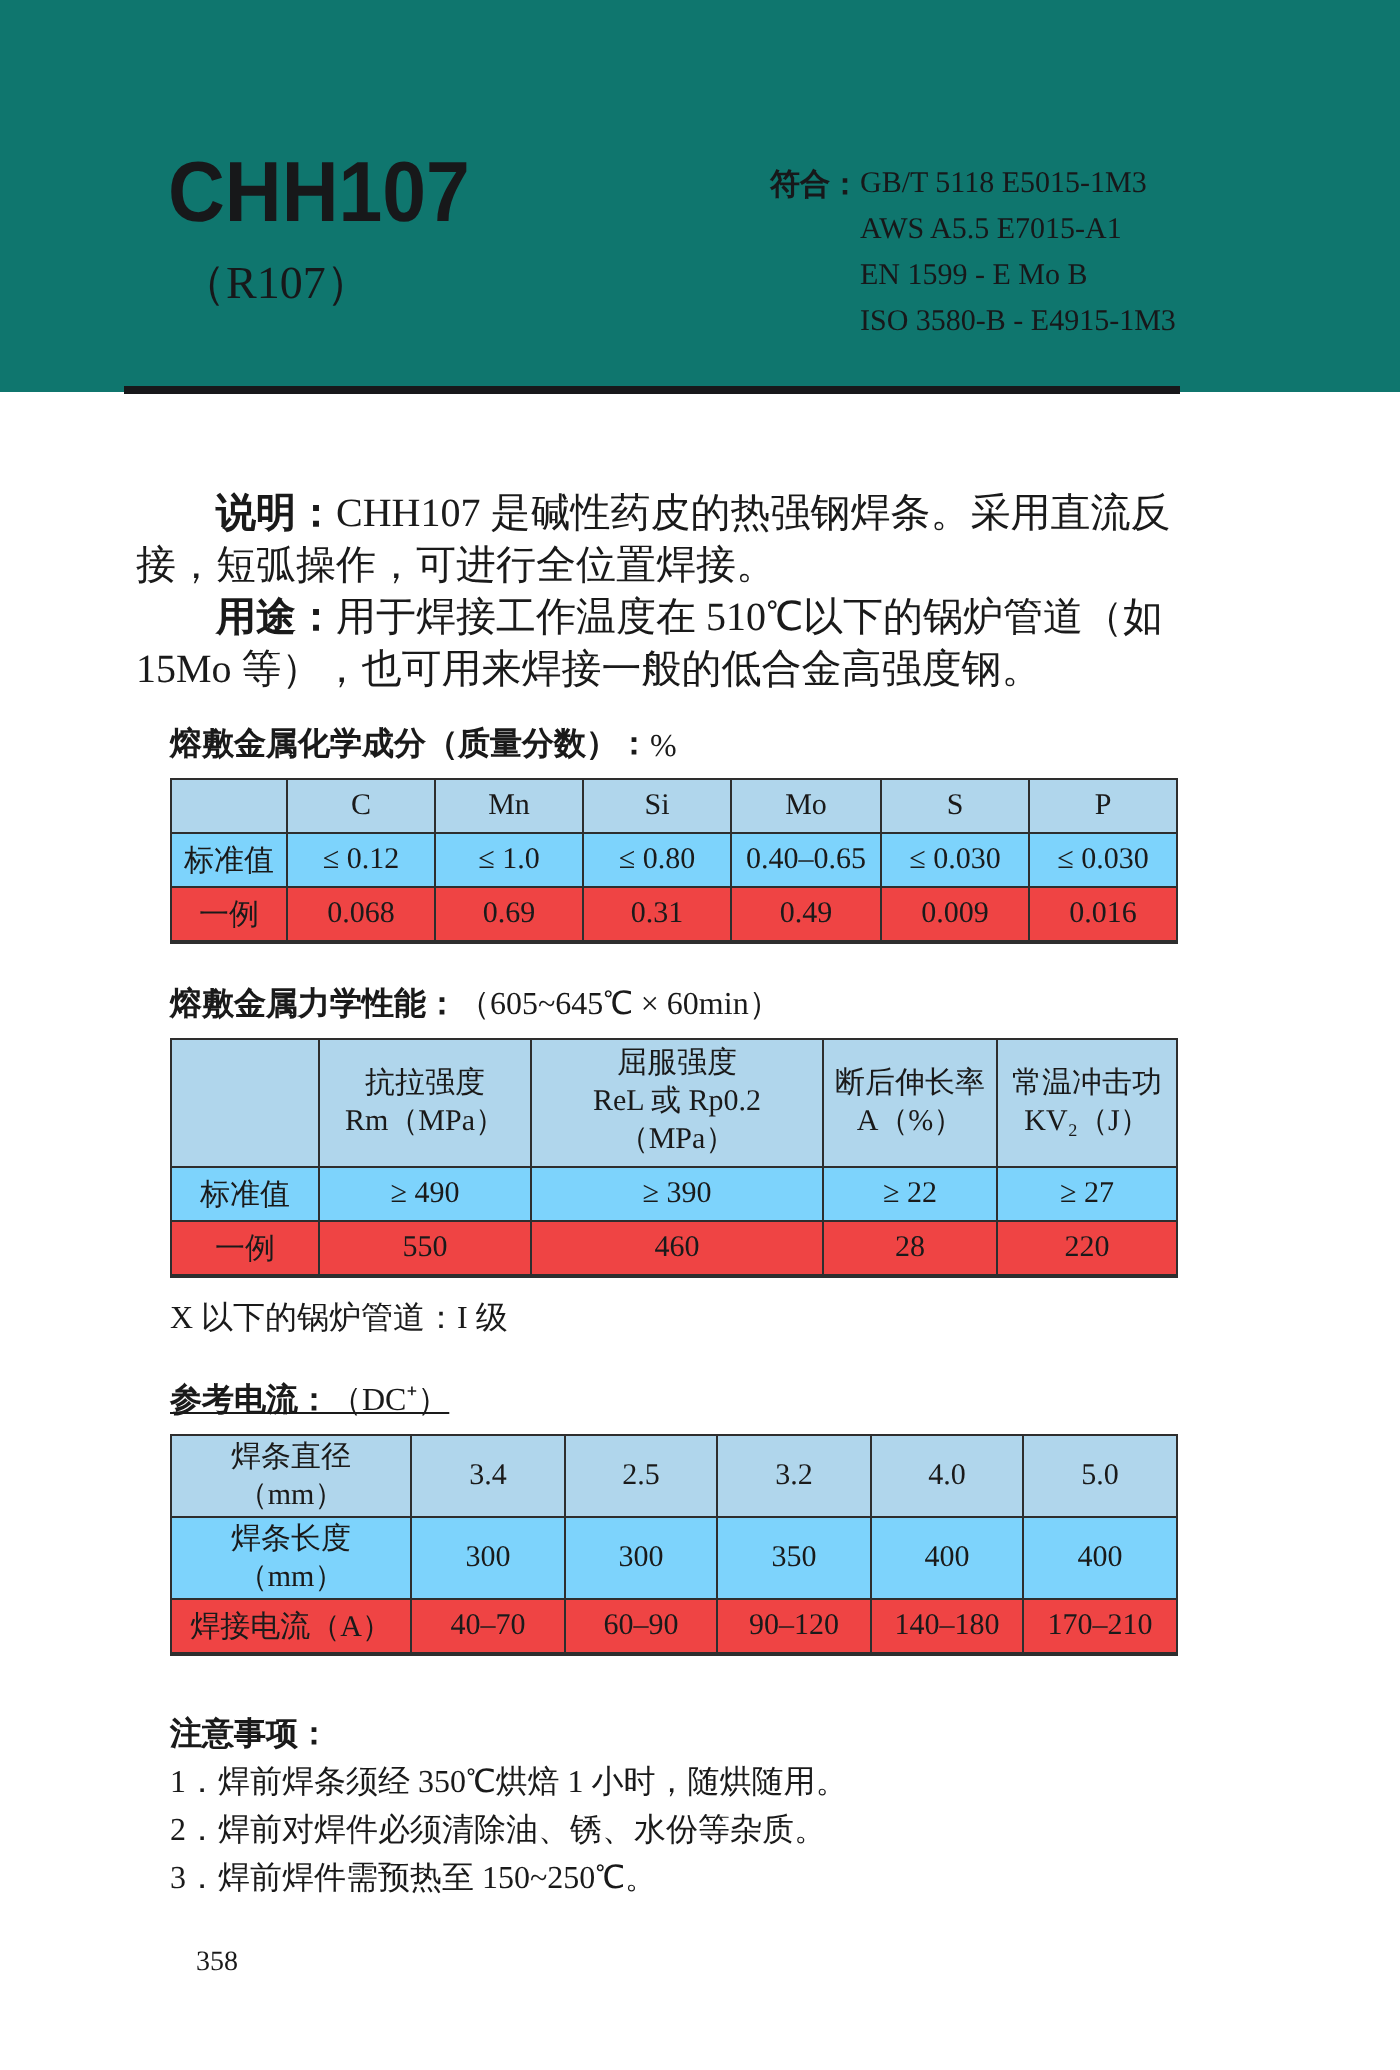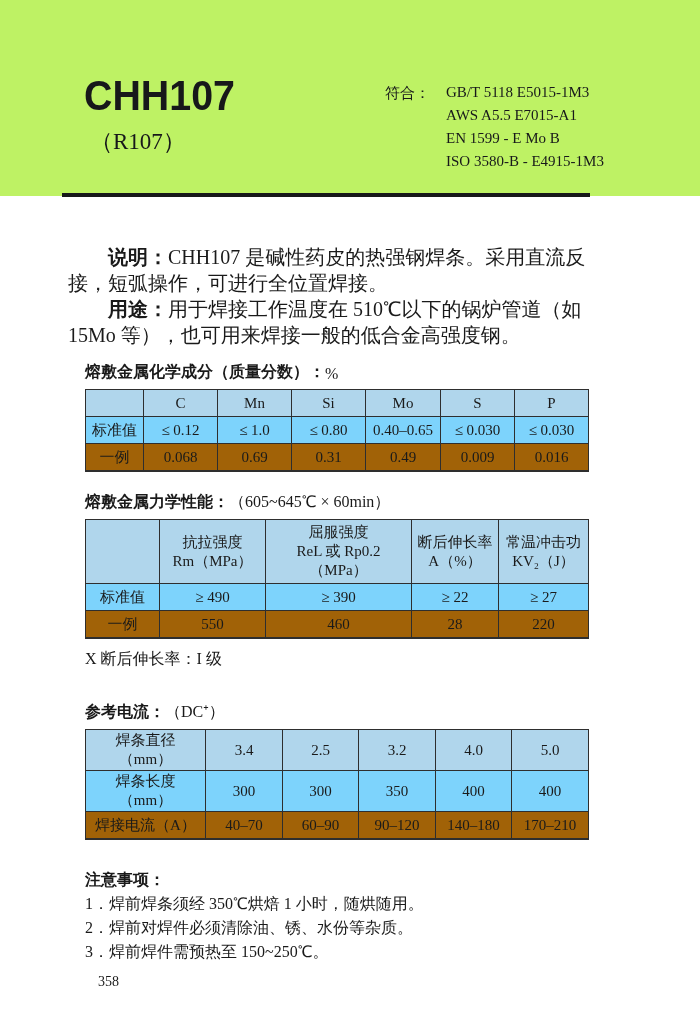--- a/index.html
+++ b/index.html
@@ -10,21 +10,21 @@
     background: #ffffff;
     overflow: hidden;
     font-family: "Liberation Serif", serif;
     color: #1a1a1a;
   }
   
   .band {
     position: absolute;
     top: 0; left: 0;
     width: 700px; height: 196px;
-    background: #bef264;
+    background: #0f766e;
   }
   .brand {
     position: absolute;
     left: 84px; top: 72px;
     font-family: "Liberation Sans", sans-serif;
     font-weight: bold;
     font-size: 41px;
     letter-spacing: 0px;
     color: #17181a;
     transform: scale(0.96, 1.04);
@@ -40,22 +40,22 @@
     position: absolute;
     left: 385px; top: 81px;
     display: flex;
     align-items: flex-start;
     font-size: 15px;
     line-height: 23px;
     color: #17181a;
   }
   .conform-label {
     font-family: "Liberation Sans", sans-serif;
-    font-weight: normal;
-    margin-right: 16px;
+    font-weight: bold;
+    margin-right: 0;
     white-space: nowrap;
   }
   .std-list div { white-space: nowrap; }
   .rule {
     position: absolute;
     left: 62px; top: 193px;
     width: 528px; height: 4px;
     background: #17181a;
   }
   
@@ -105,21 +105,21 @@
   td, th {
     border: 1px solid #2e2e2e;
     padding: 1px 3px;
     height: 24px;
     font-weight: normal;
     overflow: hidden;
   }
   table { border-bottom: 2px solid #2e2e2e; border-top: 1.5px solid #2e2e2e; }
   .hdr-blue { background: #b0d6ec; }
   .row-white { background: #7dd3fc; }
-  .row-lav   { background: #a16207; }
+  .row-lav   { background: #ef4444; }
   .two-line { line-height: 19px; padding-top: 3px; padding-bottom: 3px; }
   .xray {
     margin: 10px 0 0 17px;
     font-size: 16px;
   }
   .notes { margin-top: 28px; }
   .notes-title {
     font-family: "Liberation Sans", sans-serif;
     font-weight: bold;
     font-size: 16px;
@@ -130,21 +130,21 @@
     font-size: 16px;
     line-height: 24px;
     margin-left: 17px;
   }
   .page-num {
     position: absolute;
     left: 98px; top: 974px;
     font-size: 14px;
   }
   .sec-mech { margin-top: 20px; }
-  .sec-cur  { margin-top: 30px; }
+  .sec-cur  { margin-top: 18px; text-decoration: underline; }
 </style>
 </head>
 <body>
 
 <div class="page">
 
   <div class="band">
     <div class="brand">CHH107</div>
     <div class="model">（R107）</div>
     <div class="standards">
@@ -249,21 +249,21 @@
       </tr>
       <tr class="row-lav">
         <td>一例</td>
         <td>550</td>
         <td>460</td>
         <td>28</td>
         <td>220</td>
       </tr>
     </tbody>
       </table>
-    <div class="xray">X 断后伸长率：I 级</div>
+    <div class="xray">X 以下的锅炉管道：I 级</div>
 
     <div class="section-head sec-cur">
       <span class="section-title"><span>参考电流：</span><span class="cond">（DC⁺）</span></span>
     </div>
     <table>
       <colgroup>
         <col style="width:120px">
           <col style="width:77px">
           <col style="width:76px">
           <col style="width:77px">

